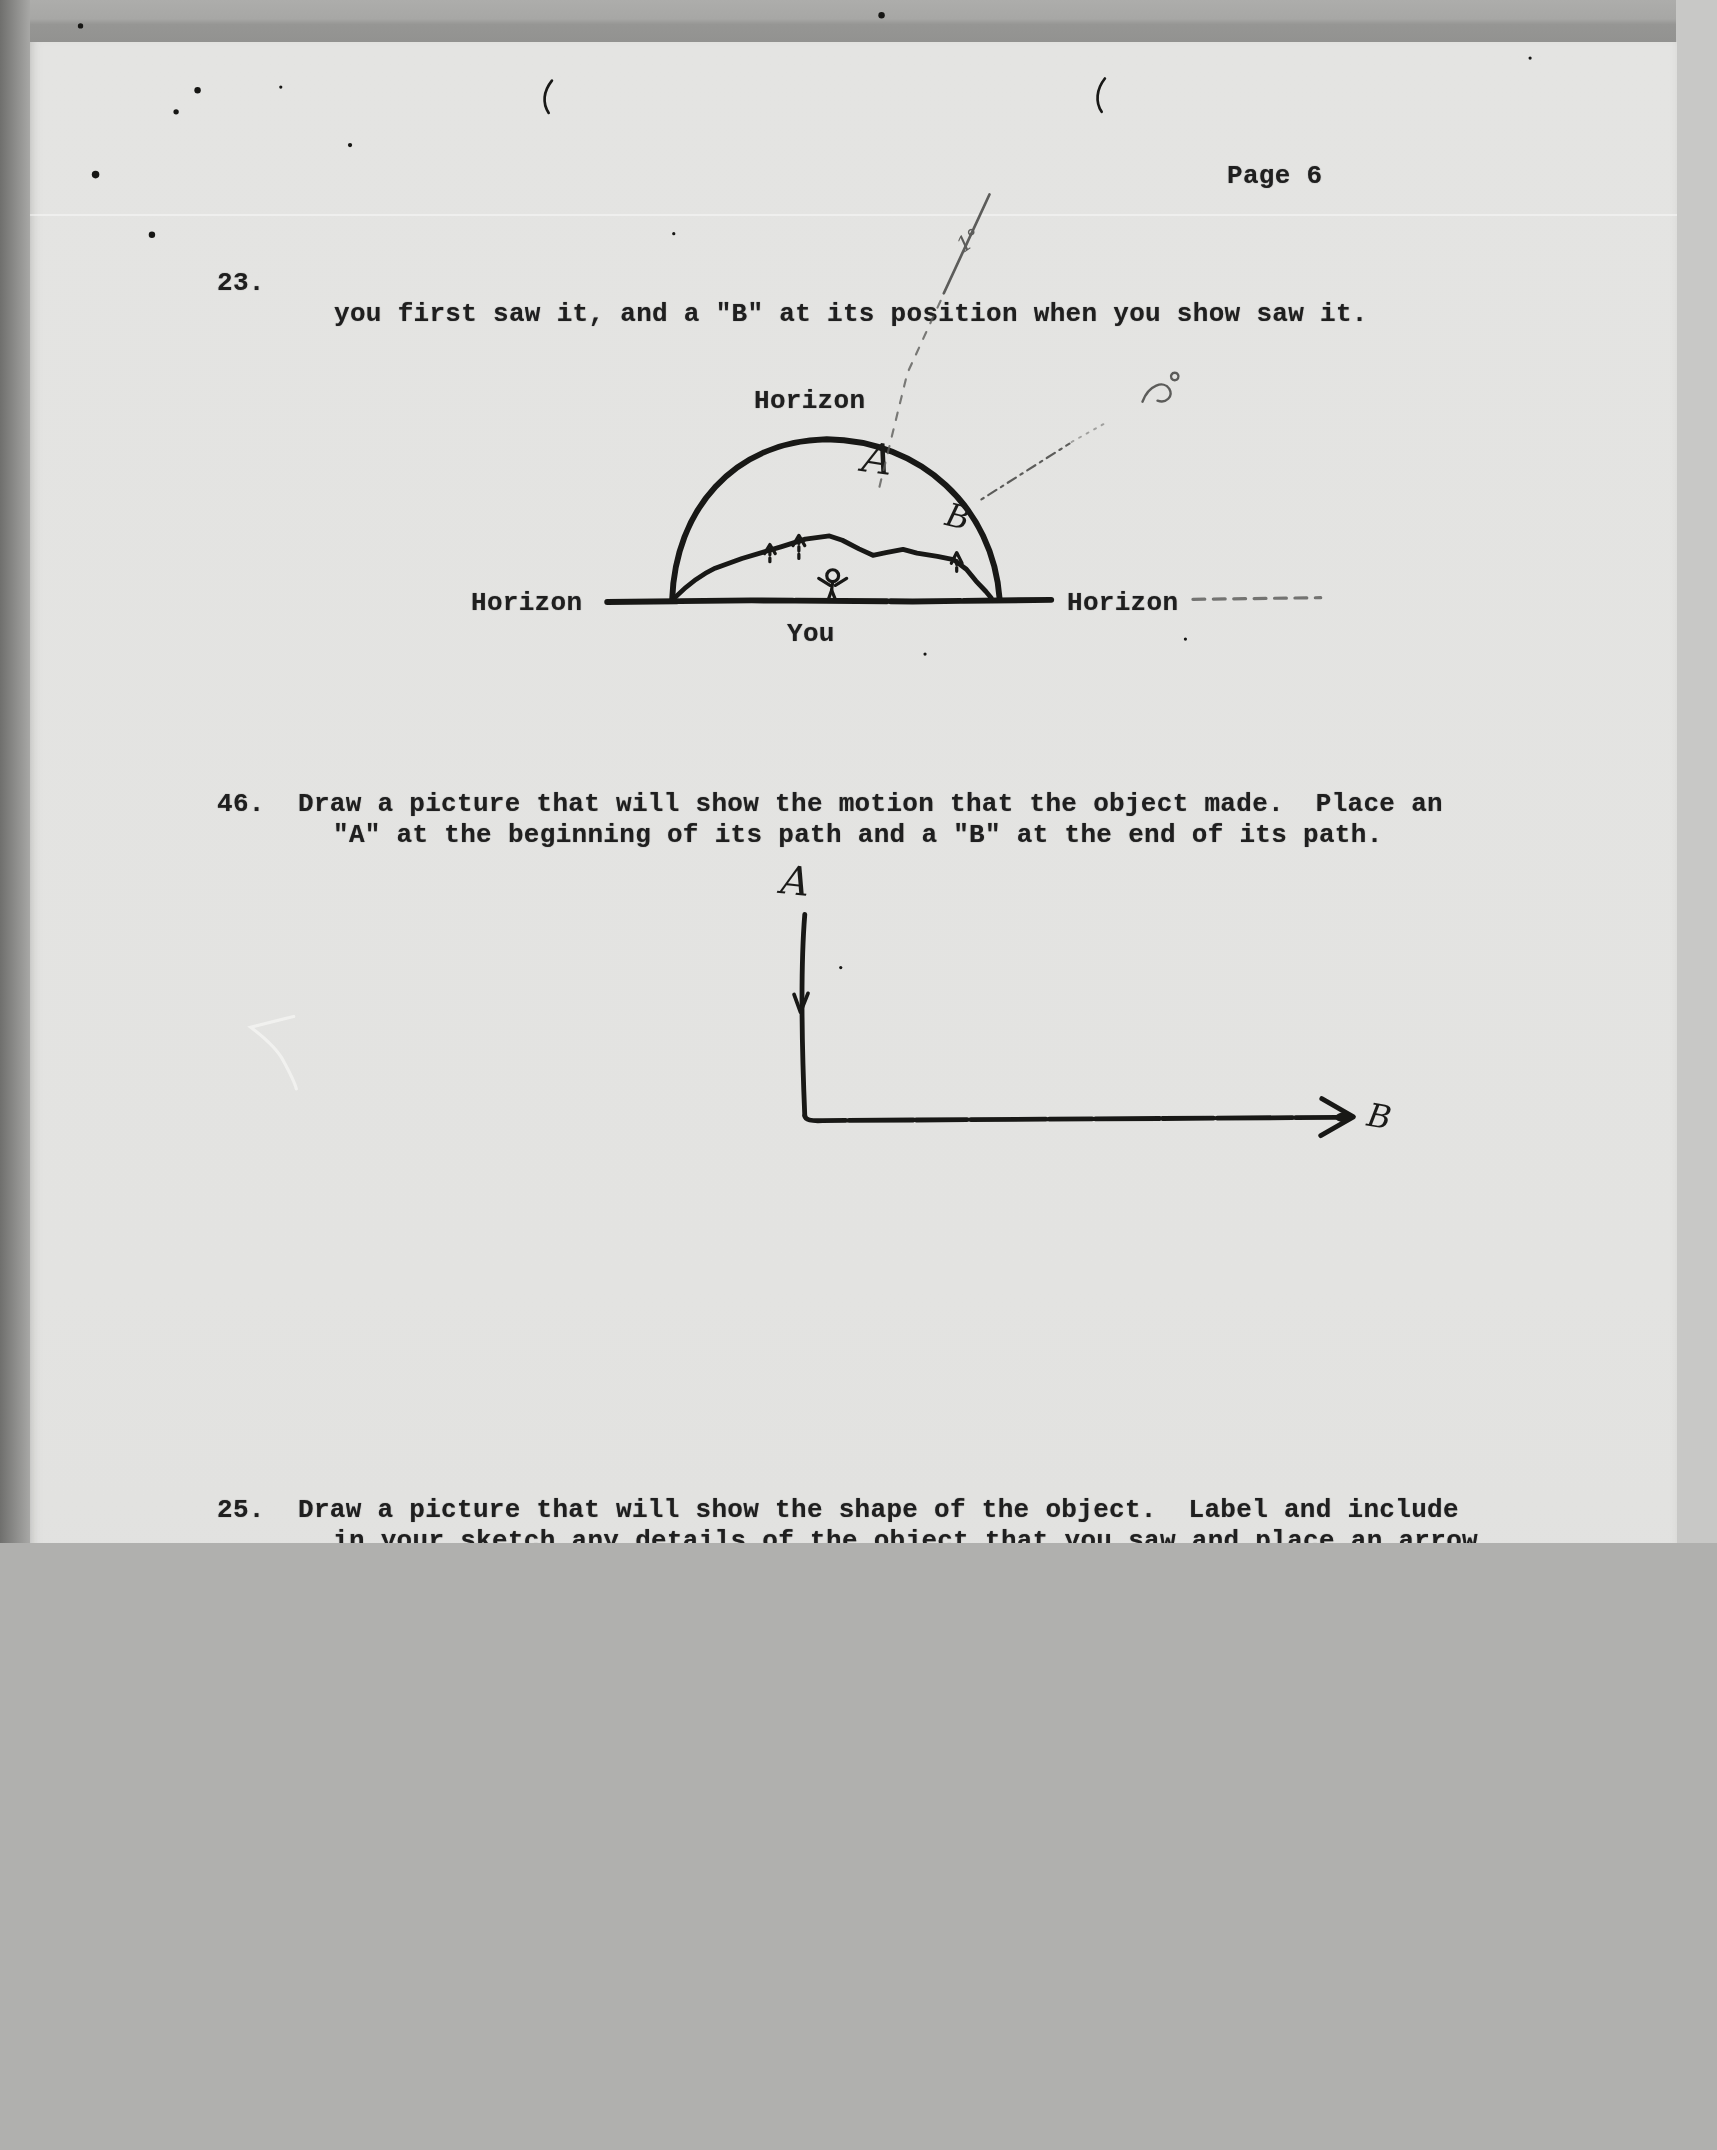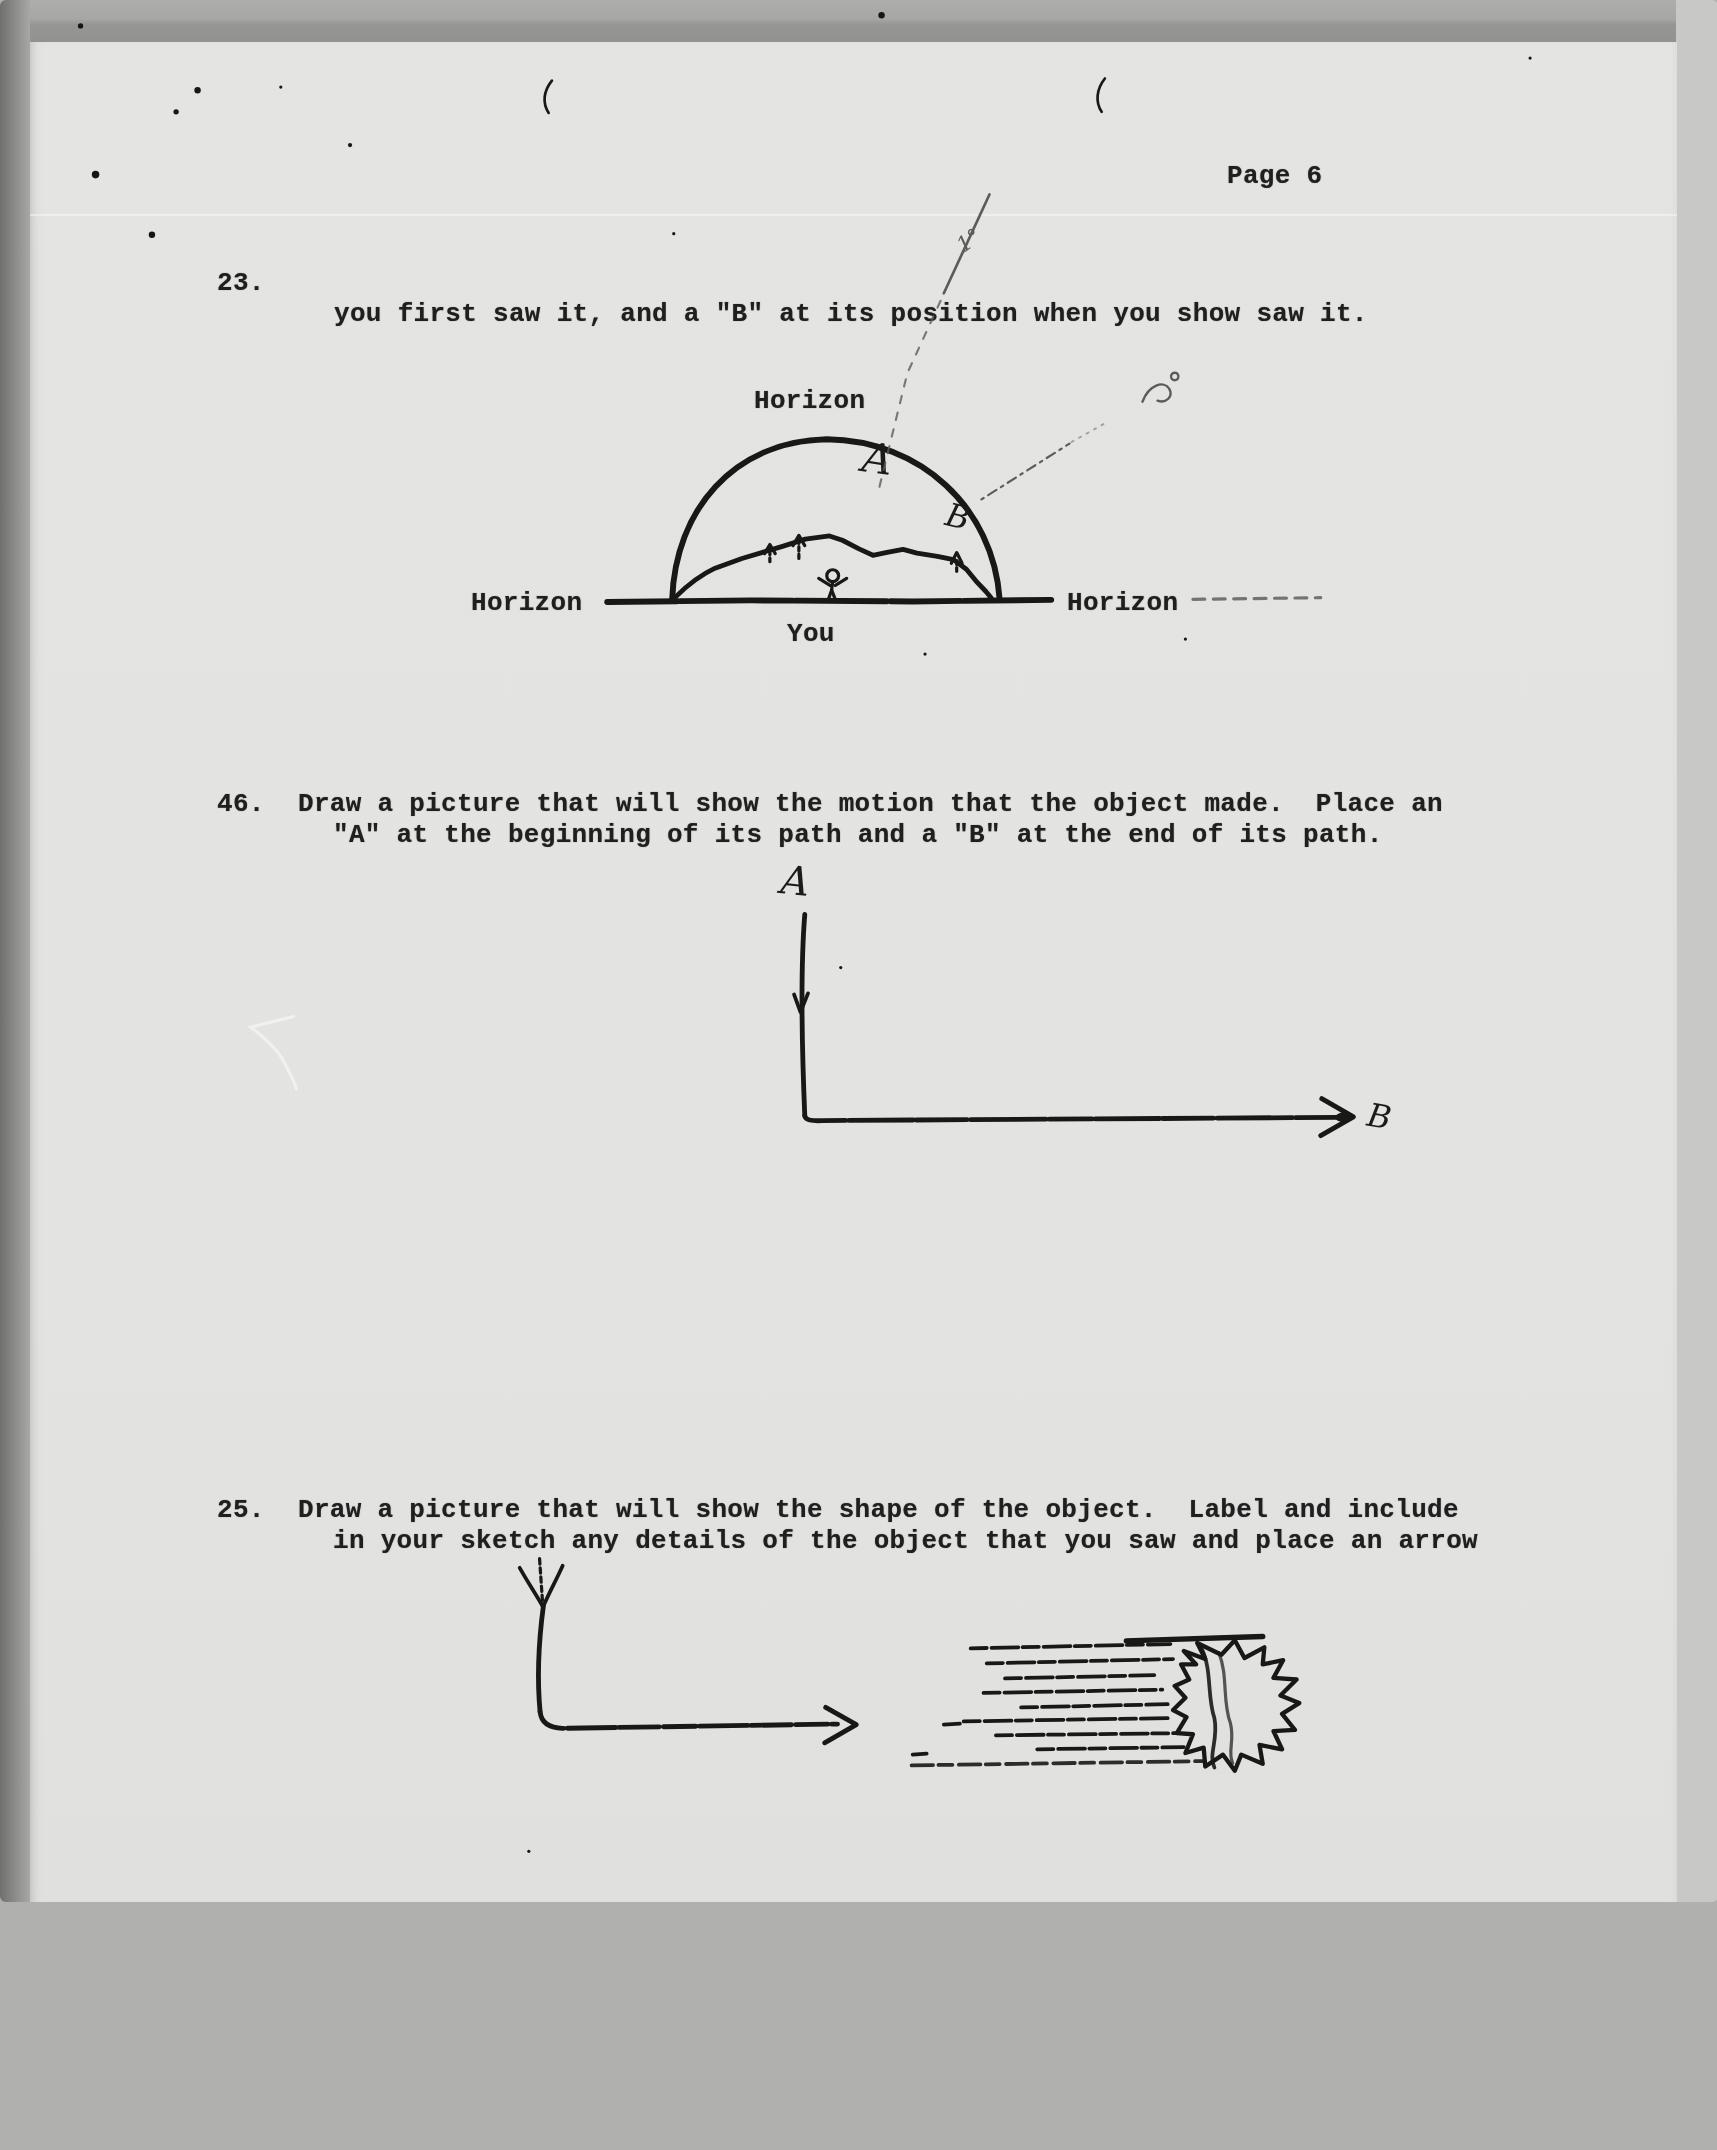--- a/index.html
+++ b/index.html
@@ -1,17 +1,17 @@
 <!DOCTYPE html>
 <html style="font-size:8.6px"><head>
 <meta charset="utf-8">
 <style>
   html,body{margin:0;padding:0;background:#b0b0ae;}
-  #stage{position:relative;width:1718px;height:1902px;overflow:hidden;
-         font-family:"Liberation Mono","DejaVu Sans Mono",monospace;border-radius:6px;}
+  #stage{position:relative;width:1718px;height:1543px;overflow:hidden;
+         font-family:"Liberation Mono","DejaVu Sans Mono",monospace;}
   .band{position:absolute;}
   .bg-top{left:0;top:0;width:1718px;height:42px;
           background:linear-gradient(180deg,#adadab 0%,#a7a7a5 45%,#969694 58%,#929290 100%);}
   .bg-left{left:0;top:0;width:29.5px;height:2151px;
            background:linear-gradient(90deg,#6f6f6d,#a8a8a6);}
   .bg-right{left:1676px;top:0;width:42px;height:2151px;background:#c8c8c6;}
   .bg-bottom{left:0;top:2124px;width:1718px;height:27px;
              background:linear-gradient(180deg,#bcbcba,#acacaa);}
   .page{position:absolute;left:29.5px;top:42px;width:1647px;height:2082px;
         background:linear-gradient(180deg,#e4e4e2 0%,#e3e3e1 60%,#dfdfdd 100%);

